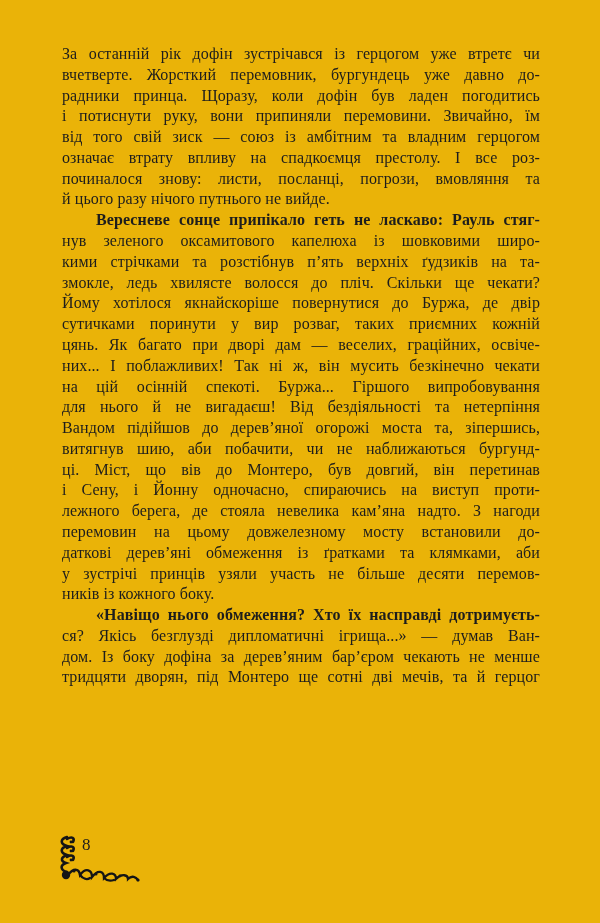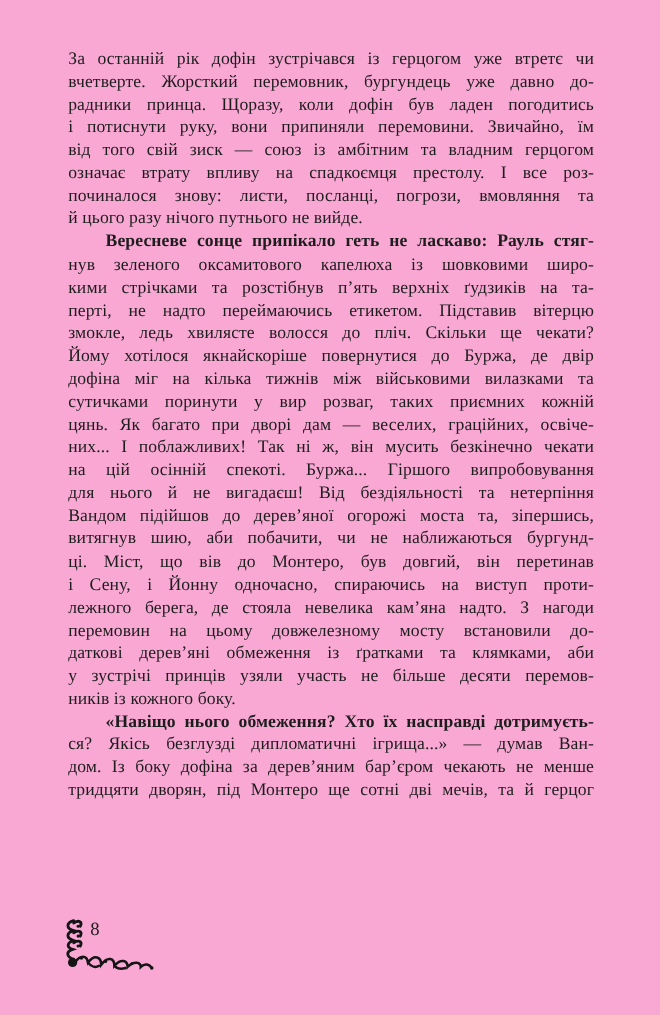--- a/index.html
+++ b/index.html
@@ -5,21 +5,21 @@
   html, body {
     margin: 0;
     padding: 0;
     background: #e8e8e8;
   }
   .page {
     position: relative;
     width: 600px;
     height: 923px;
     margin: 0 auto;
-    background: #f9a8d4;
+    background: #eab308;
     overflow: hidden;
     font-family: "Liberation Serif", "DejaVu Serif", serif;
   }
   .text-block {
     position: absolute;
     left: 62px;
     top: 44px;
     width: 478px;
     font-size: 16px;
     line-height: 20.78px;
@@ -70,24 +70,22 @@
         <div class="line">і потиснути руку, вони припиняли перемовини. Звичайно, їм</div>
         <div class="line">від того свій зиск — союз із амбітним та владним герцогом</div>
         <div class="line">означає втрату впливу на спадкоємця престолу. І все роз-</div>
         <div class="line">починалося знову: листи, посланці, погрози, вмовляння та</div>
         <div class="line flush">й цього разу нічого путнього не вийде.</div>
       </div>
       <div class="paragraph">
         <div class="line indent">Вересневе сонце припікало геть не ласкаво: Рауль стяг-</div>
         <div class="line">нув зеленого оксамитового капелюха із шовковими широ-</div>
         <div class="line">кими стрічками та розстібнув п’ять верхніх ґудзиків на та-</div>
-        <div class="line">перті, не надто переймаючись етикетом. Підставив вітерцю</div>
         <div class="line">змокле, ледь хвилясте волосся до пліч. Скільки ще чекати?</div>
         <div class="line">Йому хотілося якнайскоріше повернутися до Буржа, де двір</div>
-        <div class="line">дофіна міг на кілька тижнів між військовими вилазками та</div>
         <div class="line">сутичками поринути у вир розваг, таких приємних кожній</div>
         <div class="line">цянь. Як багато при дворі дам — веселих, граційних, освіче-</div>
         <div class="line">них... І поблажливих! Так ні ж, він мусить безкінечно чекати</div>
         <div class="line">на цій осінній спекоті. Буржа... Гіршого випробовування</div>
         <div class="line">для нього й не вигадаєш! Від бездіяльності та нетерпіння</div>
         <div class="line">Вандом підійшов до дерев’яної огорожі моста та, зіпершись,</div>
         <div class="line">витягнув шию, аби побачити, чи не наближаються бургунд-</div>
         <div class="line">ці. Міст, що вів до Монтеро, був довгий, він перетинав</div>
         <div class="line">і Сену, і Йонну одночасно, спираючись на виступ проти-</div>
         <div class="line">лежного берега, де стояла невелика кам’яна надто. З нагоди</div>

